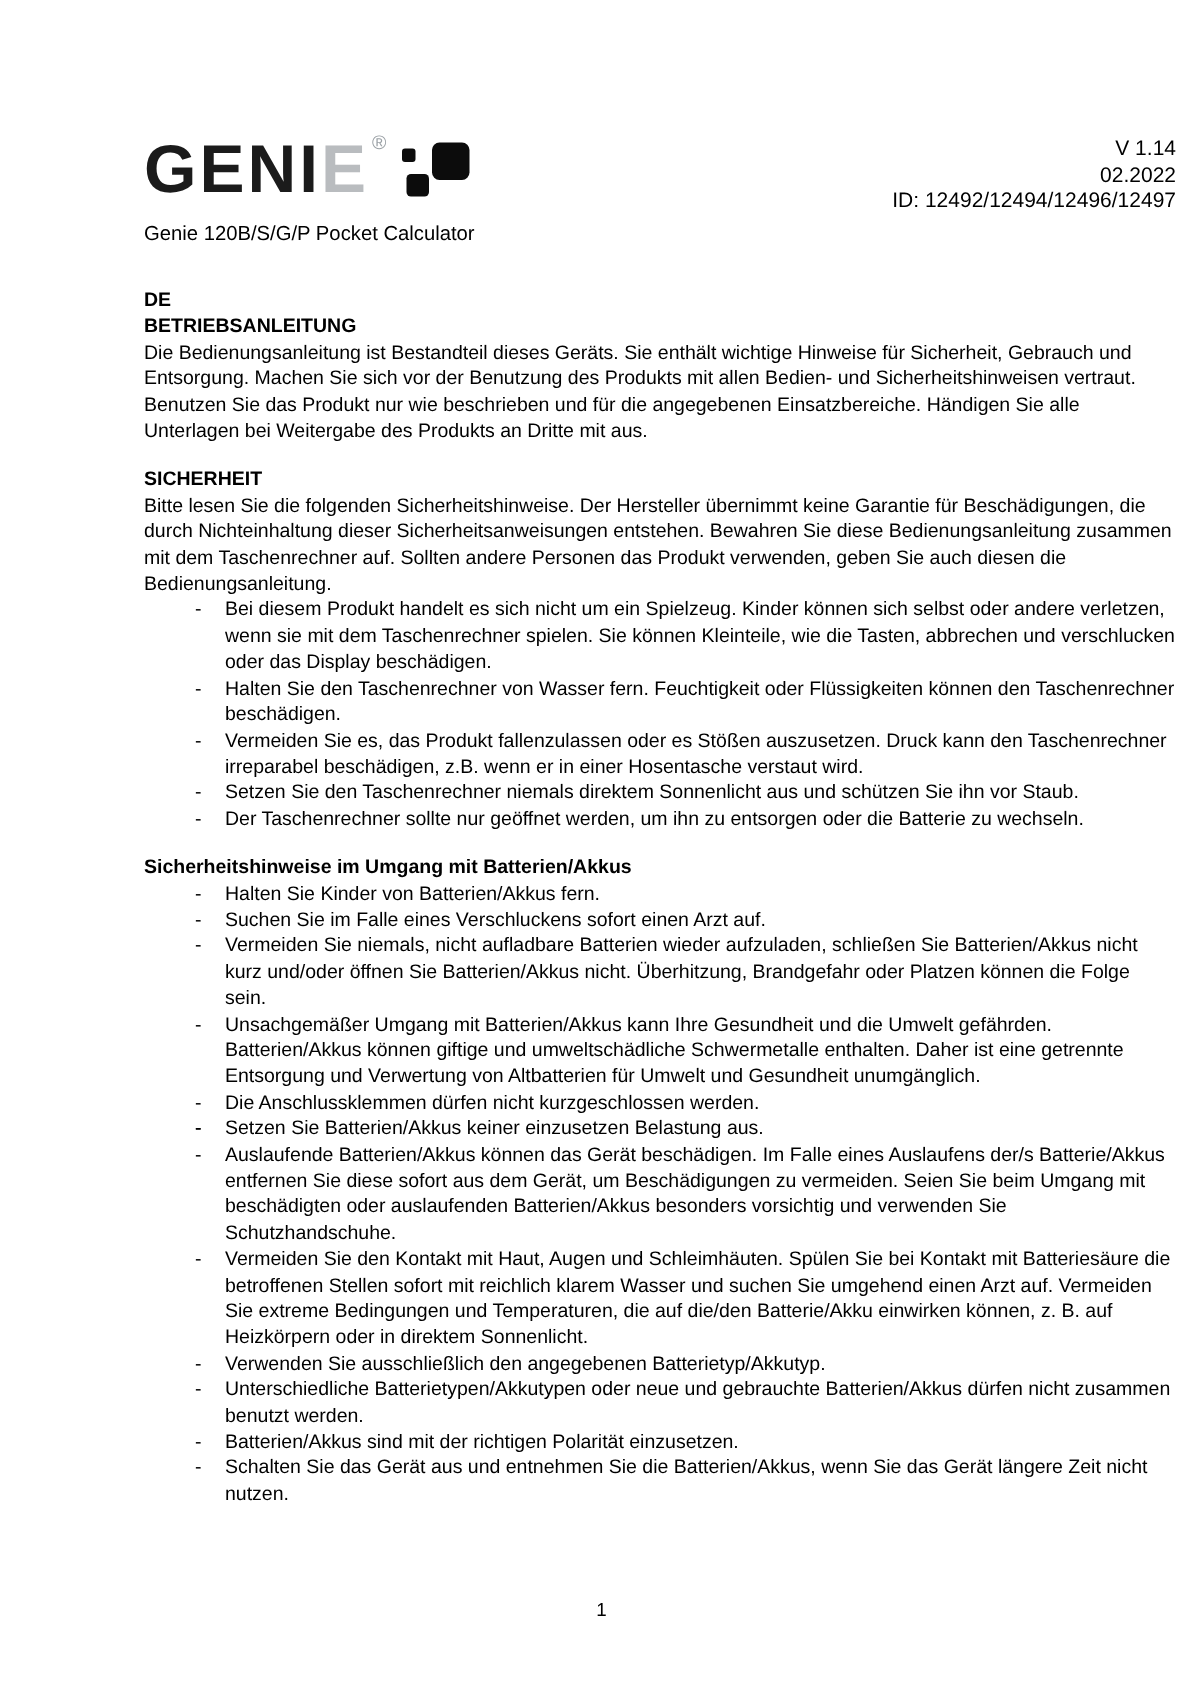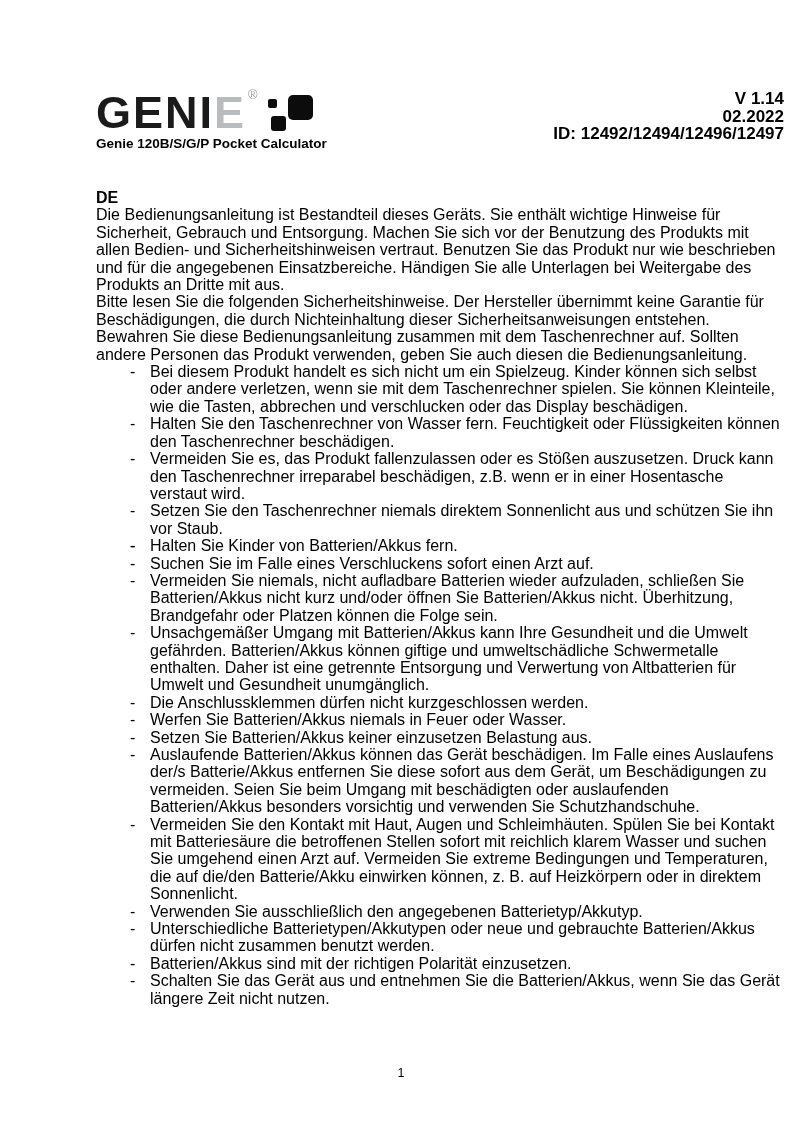--- a/index.html
+++ b/index.html
@@ -21,24 +21,24 @@
   .doc-header { display:flex; justify-content:space-between; align-items:flex-start; }
   .logo-row { display:flex; align-items:flex-end; height:44px; }
   .logo-word { font-size:45px; font-weight:bold; letter-spacing:2px; line-height:0.82; color:#1b1b1b; }
   .logo-light { color:#b9bcbf; }
   .logo-reg { font-size:13px; color:#9aa0a5; margin-left:2px; align-self:flex-start; line-height:1; }
   .logo-mark { position:relative; width:48px; height:42px; margin-left:10px; }
   .px { position:absolute; background:#0c0c0c; }
   .px-dot { width:9px;  height:9px;  left:0;    top:9px;  border-radius:2px; }
   .px-big { width:25px; height:25px; left:20px; top:5px;  border-radius:5px; }
   .px-med { width:15px; height:15px; left:3px;  top:26px; border-radius:3px; }
-  .product-title { font-weight:bold; font-size:13.5px; margin-top:4px; }
-  .header-meta { text-align:right; font-size:17px; line-height:17.5px; padding-top:2px;font-weight:bold; }
+  .product-title { font-weight:normal; font-size:13.5px; margin-top:16px; }
+  .header-meta { text-align:right; font-size:14px; line-height:17.5px; padding-top:2px; }
   
-  main { margin-top:38px; font-size:16px; line-height:17.4px; }
+  main { margin-top:28px; font-size:13px; line-height:17.4px; }
   .b { font-weight:bold; }
   .gap { margin-top:15px; }
   .blist { list-style:none; padding-left:54px; }
   .blist li { position:relative; }
   .blist .marker { position:absolute; left:-20px; top:0; }
   .page-number {
     position:absolute; left:0; right:0; bottom:54px;
     text-align:center; font-size:12.5px;
   }
 </style>
@@ -65,49 +65,52 @@
       <div>02.2022</div>
       <div>ID: 12492/12494/12496/12497</div>
     </div>
   </header>
 
   <main>
 
     <div class="b">DE</div>
 
     <section>
+      <div class="b">BETRIEBSANLEITUNG</div>
       <p>Die Bedienungsanleitung ist Bestandteil dieses Geräts. Sie enthält wichtige Hinweise für Sicherheit, Gebrauch und Entsorgung. Machen Sie sich vor der Benutzung des Produkts mit allen Bedien- und Sicherheitshinweisen vertraut. Benutzen Sie das Produkt nur wie beschrieben und für die angegebenen Einsatzbereiche. Händigen Sie alle Unterlagen bei Weitergabe des Produkts an Dritte mit aus.</p>
     </section>
 
     <section>
+      <div class="b gap">SICHERHEIT</div>
       <p>Bitte lesen Sie die folgenden Sicherheitshinweise. Der Hersteller übernimmt keine Garantie für Beschädigungen, die durch Nichteinhaltung dieser Sicherheitsanweisungen entstehen. Bewahren Sie diese Bedienungsanleitung zusammen mit dem Taschenrechner auf. Sollten andere Personen das Produkt verwenden, geben Sie auch diesen die Bedienungsanleitung.</p>
     </section>
 
     <section>
       <ul class="blist">
         <li><span class="marker">-</span><span>Bei diesem Produkt handelt es sich nicht um ein Spielzeug. Kinder können sich selbst oder andere verletzen, wenn sie mit dem Taschenrechner spielen. Sie können Kleinteile, wie die Tasten, abbrechen und verschlucken oder das Display beschädigen.</span></li>
         <li><span class="marker">-</span><span>Halten Sie den Taschenrechner von Wasser fern. Feuchtigkeit oder Flüssigkeiten können den Taschenrechner beschädigen.</span></li>
         <li><span class="marker">-</span><span>Vermeiden Sie es, das Produkt fallenzulassen oder es Stößen auszusetzen. Druck kann den Taschenrechner irreparabel beschädigen, z.B. wenn er in einer Hosentasche verstaut wird.</span></li>
         <li><span class="marker">-</span><span>Setzen Sie den Taschenrechner niemals direktem Sonnenlicht aus und schützen Sie ihn vor Staub.</span></li>
-        <li><span class="marker">-</span></li>
+        <li><span class="marker">-</span><span>Der Taschenrechner sollte nur geöffnet werden, um ihn zu entsorgen oder die Batterie zu wechseln.</span></li>
       </ul>
     </section>
 
     <section>
+      <div class="b gap">Sicherheitshinweise im Umgang mit Batterien/Akkus</div>
 
       <ul class="blist">
         <li><span class="marker">-</span><span>Halten Sie Kinder von Batterien/Akkus fern.</span></li>
         <li><span class="marker">-</span><span>Suchen Sie im Falle eines Verschluckens sofort einen Arzt auf.</span></li>
       </ul>
 
       <ul class="blist">
         <li><span class="marker">-</span><span>Vermeiden Sie niemals, nicht aufladbare Batterien wieder aufzuladen, schließen Sie Batterien/Akkus nicht kurz und/oder öffnen Sie Batterien/Akkus nicht. Überhitzung, Brandgefahr oder Platzen können die Folge sein.</span></li>
         <li><span class="marker">-</span><span>Unsachgemäßer Umgang mit Batterien/Akkus kann Ihre Gesundheit und die Umwelt gefährden. Batterien/Akkus können giftige und umweltschädliche Schwermetalle enthalten. Daher ist eine getrennte Entsorgung und Verwertung von Altbatterien für Umwelt und Gesundheit unumgänglich.</span></li>
         <li><span class="marker">-</span><span>Die Anschlussklemmen dürfen nicht kurzgeschlossen werden.</span></li>
-        <li><span class="marker">-</span><span>Werfen Sie Batterien/Akkus niemals in Feuer oder Wasser.</span></li>
+        <li><span class="marker">-</span></li>
         <li><span class="marker">-</span><span>Setzen Sie Batterien/Akkus keiner einzusetzen Belastung aus.</span></li>
         <li><span class="marker">-</span><span>Auslaufende Batterien/Akkus können das Gerät beschädigen. Im Falle eines Auslaufens der/s Batterie/Akkus entfernen Sie diese sofort aus dem Gerät, um Beschädigungen zu vermeiden. Seien Sie beim Umgang mit beschädigten oder auslaufenden Batterien/Akkus besonders vorsichtig und verwenden Sie Schutzhandschuhe.</span></li>
         <li><span class="marker">-</span><span>Vermeiden Sie den Kontakt mit Haut, Augen und Schleimhäuten. Spülen Sie bei Kontakt mit Batteriesäure die betroffenen Stellen sofort mit reichlich klarem Wasser und suchen Sie umgehend einen Arzt auf. Vermeiden Sie extreme Bedingungen und Temperaturen, die auf die/den Batterie/Akku einwirken können, z. B. auf Heizkörpern oder in direktem Sonnenlicht.</span></li>
         <li><span class="marker">-</span><span>Verwenden Sie ausschließlich den angegebenen Batterietyp/Akkutyp.</span></li>
         <li><span class="marker">-</span><span>Unterschiedliche Batterietypen/Akkutypen oder neue und gebrauchte Batterien/Akkus dürfen nicht zusammen benutzt werden.</span></li>
         <li><span class="marker">-</span><span>Batterien/Akkus sind mit der richtigen Polarität einzusetzen.</span></li>
         <li><span class="marker">-</span><span>Schalten Sie das Gerät aus und entnehmen Sie die Batterien/Akkus, wenn Sie das Gerät längere Zeit nicht nutzen.</span></li>
       </ul>
     </section>
 

